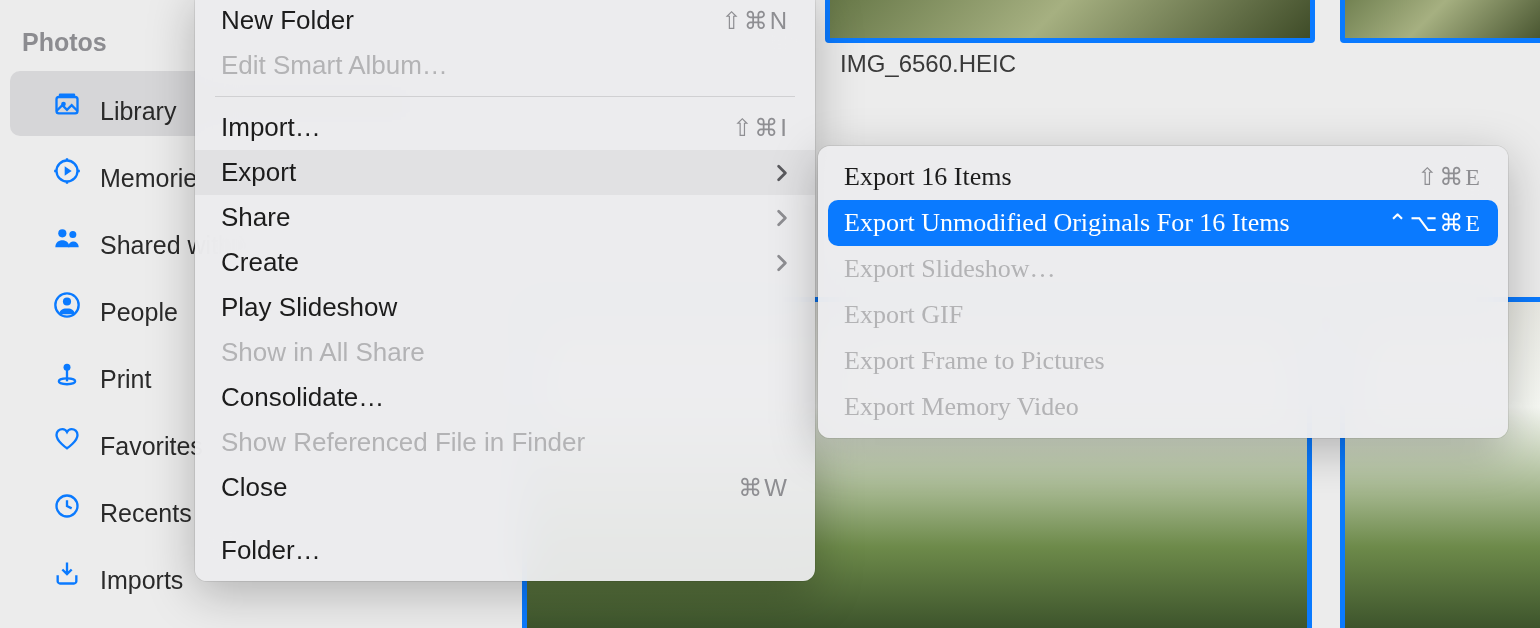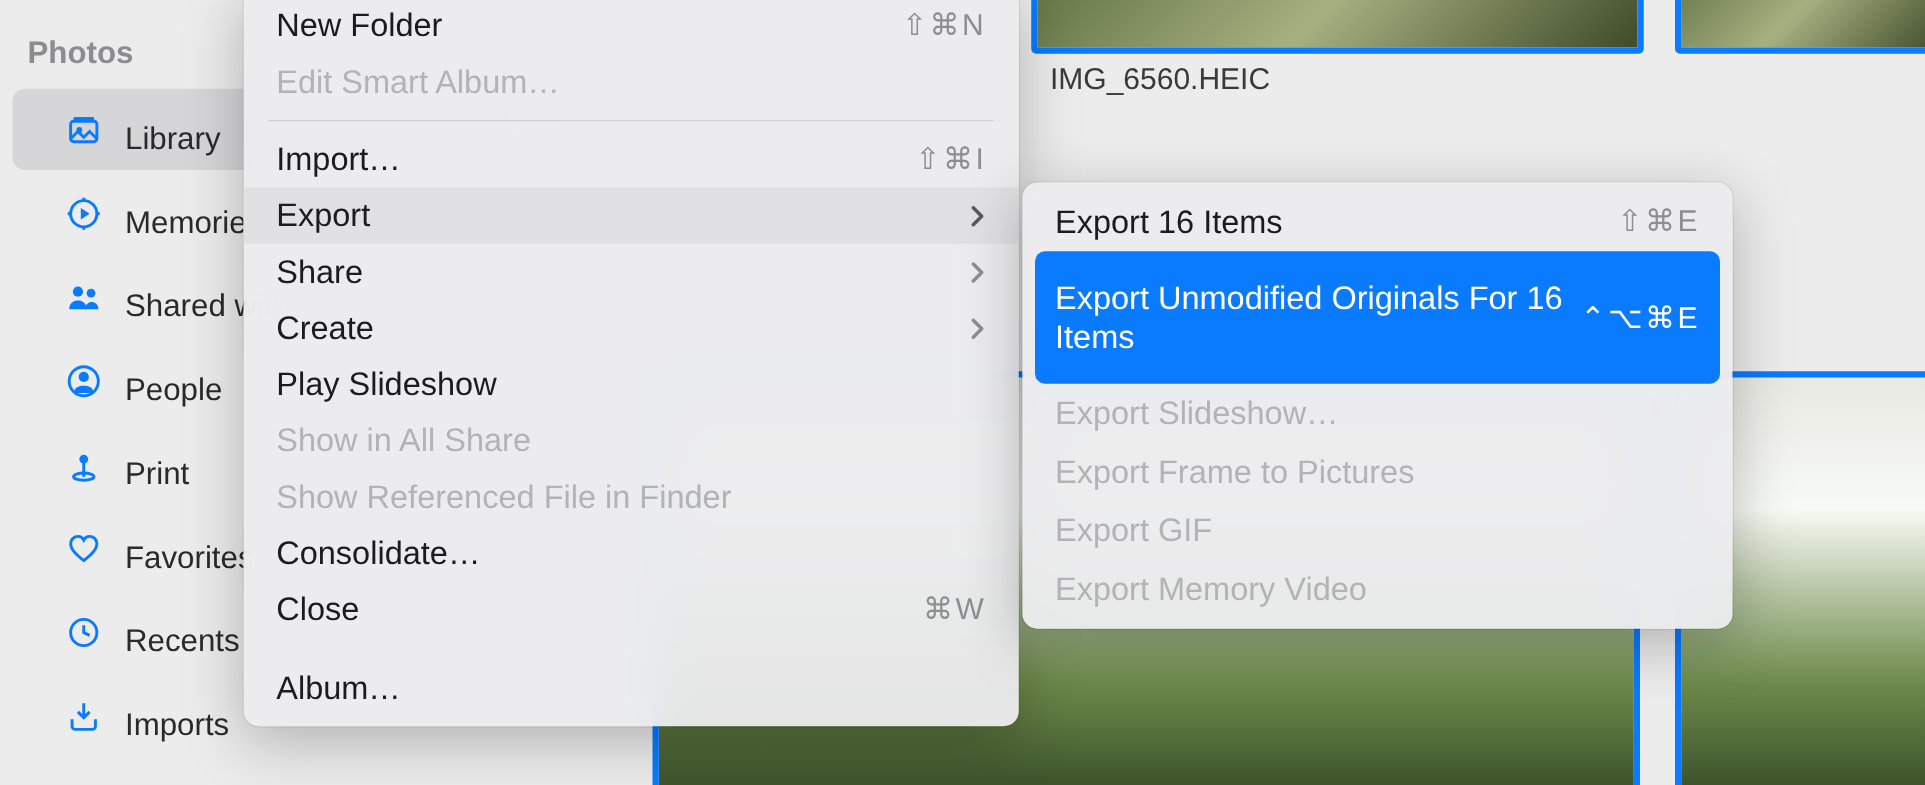--- a/index.html
+++ b/index.html
@@ -115,24 +115,25 @@
     margin: 8px 20px;
   }
   .menu-arrow {
     margin-left: auto;
     color: #8e8e92;
   }
 
   
   .menu-sub {
     left: 818px; top: 146px;
-    width: 568px;
+    width: 690px;
+    font-family: Liberation Serif, serif;
   }
   .menu-sub .menu-item { padding: 8px 26px; }
-  .menu-sub .menu-item.highlight { padding: 22px 16px; }
+  .menu-sub .menu-item.highlight { padding: 8px 16px; border-radius: 10px; }
 
   svg { display: block; }
 </style>
 </head>
 <body>
 
 <div class="photo-grid">
   <div class="thumb" style="left:305px; top:-50px; width:490px; height:93px;"></div>
   <div class="thumb" style="left:820px; top:-50px; width:220px; height:93px;"></div>
   <div class="thumb-caption" style="left:320px; top:50px;">IMG_6560.HEIC</div>
@@ -293,50 +294,50 @@
           <path d="M2 2 L8 8 L2 14" fill="none" stroke="#8e8e92" stroke-width="2.5" stroke-linecap="round" stroke-linejoin="round"></path>
         </svg>
     </span>
   </div>
   <div class="menu-item">
     <span>Play Slideshow</span>
   </div>
   <div class="menu-item disabled">
     <span>Show in All Share</span>
   </div>
+  <div class="menu-item">
+    <span>Consolidate…</span>
+  </div>
   <div class="menu-item disabled">
     <span>Show Referenced File in Finder</span>
-  </div>
-  <div class="menu-item">
-    <span>Consolidate…</span>
   </div>
   <div class="menu-item">
     <span>Close</span>
     <span class="shortcut">⌘W</span>
   </div>
   <div style="height:18px"></div>
   <div class="menu-item">
-    <span>Album…</span>
+    <span>Folder…</span>
   </div>
 </div>
 
 <div class="menu menu-sub">
   <div class="menu-item">
     <span>Export 16 Items</span>
     <span class="shortcut">⇧⌘E</span>
   </div>
   <div class="menu-item highlight">
     <span>Export Unmodified Originals For 16 Items</span>
     <span class="shortcut">⌃⌥⌘E</span>
   </div>
   <div class="menu-item disabled">
     <span>Export Slideshow…</span>
   </div>
   <div class="menu-item disabled">
+    <span>Export GIF</span>
+  </div>
+  <div class="menu-item disabled">
     <span>Export Frame to Pictures</span>
   </div>
   <div class="menu-item disabled">
-    <span>Export GIF</span>
-  </div>
-  <div class="menu-item disabled">
     <span>Export Memory Video</span>
   </div>
 </div>
 
 </body></html>

